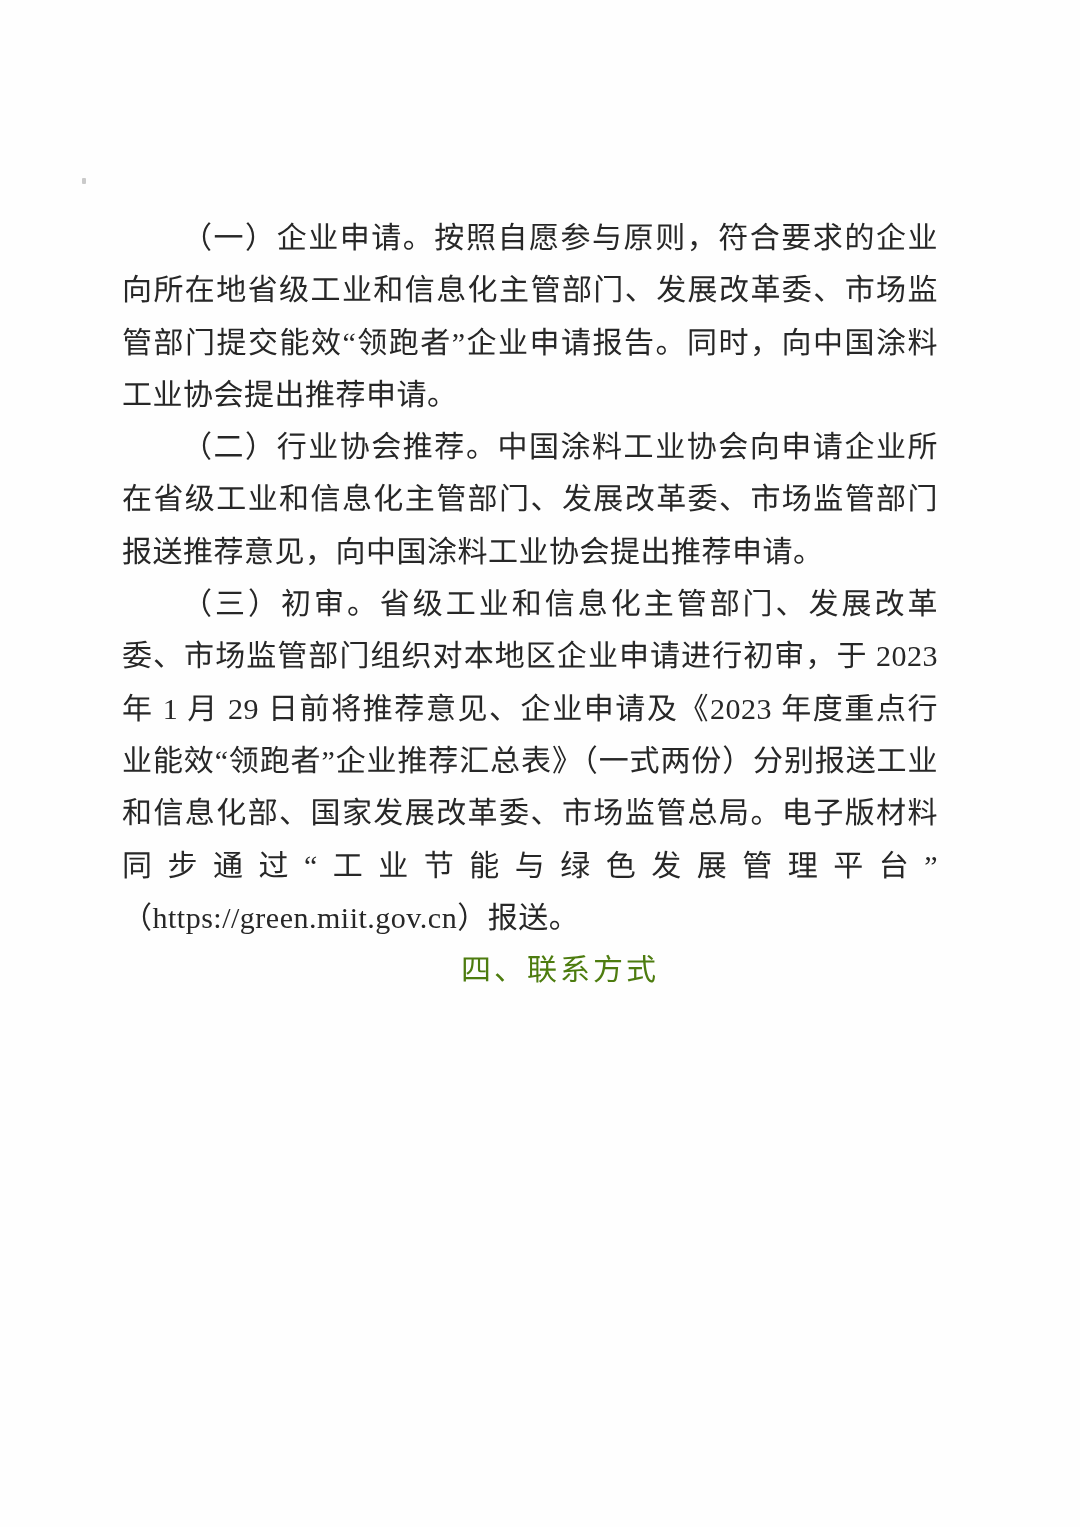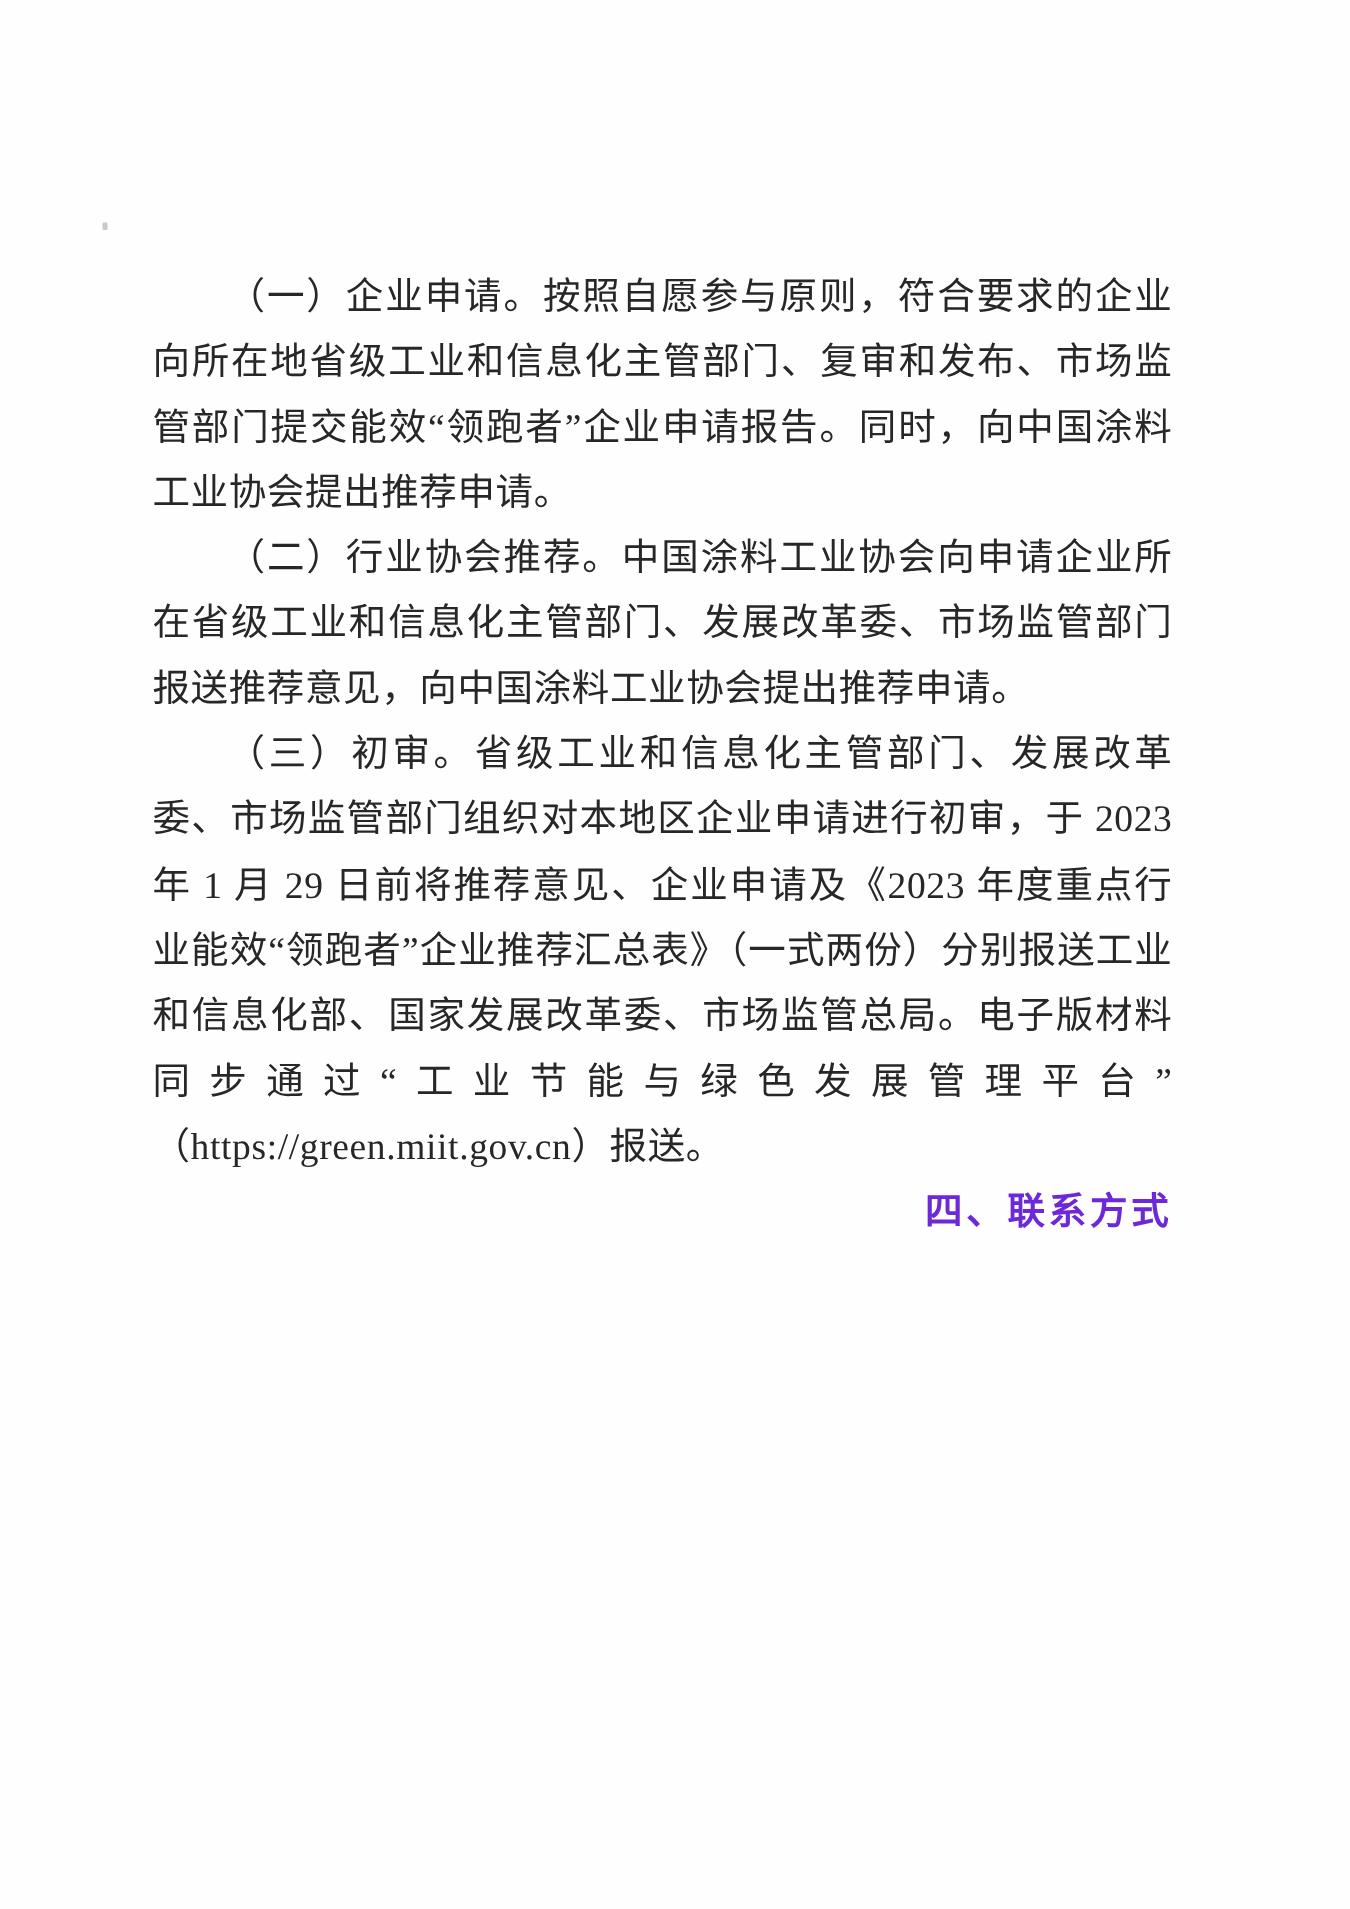--- a/index.html
+++ b/index.html
@@ -46,33 +46,33 @@
     font-weight: 400;
     color: #272727;
   }
   h2.section-heading {
     margin: 0;
     padding: 0;
     font-size: 30px;
     line-height: 52.3px;
     text-indent: 2em;
     letter-spacing: 3px;
-    font-weight: 700;
-    color: #6d28d9;
-    text-align: right;
+    font-weight: 400;
+    color: #4d7c0f;
+    text-align: center;
   }
 </style>
 </head>
 <body>
 
 <div class="page">
   <span class="artifact-dot"></span>
 
   <div class="content">
-    <p class="body-para">（一）企业申请。按照自愿参与原则，符合要求的企业向所在地省级工业和信息化主管部门、复审和发布、市场监管部门提交能效“领跑者”企业申请报告。同时，向中国涂料工业协会提出推荐申请。</p>
+    <p class="body-para">（一）企业申请。按照自愿参与原则，符合要求的企业向所在地省级工业和信息化主管部门、发展改革委、市场监管部门提交能效“领跑者”企业申请报告。同时，向中国涂料工业协会提出推荐申请。</p>
 
     <p class="body-para">（二）行业协会推荐。中国涂料工业协会向申请企业所在省级工业和信息化主管部门、发展改革委、市场监管部门报送推荐意见，向中国涂料工业协会提出推荐申请。</p>
 
     <p class="body-para">（三）初审。省级工业和信息化主管部门、发展改革委、市场监管部门组织对本地区企业申请进行初审，于 2023 年 1 月 29 日前将推荐意见、企业申请及《2023 年度重点行业能效“领跑者”企业推荐汇总表》（一式两份）分别报送工业和信息化部、国家发展改革委、市场监管总局。电子版材料同步通过“工业节能与绿色发展管理平台”（https://green.miit.gov.cn）报送。</p>
 
 
 
     <h2 class="section-heading">四、联系方式</h2>
   </div>
 </div>

